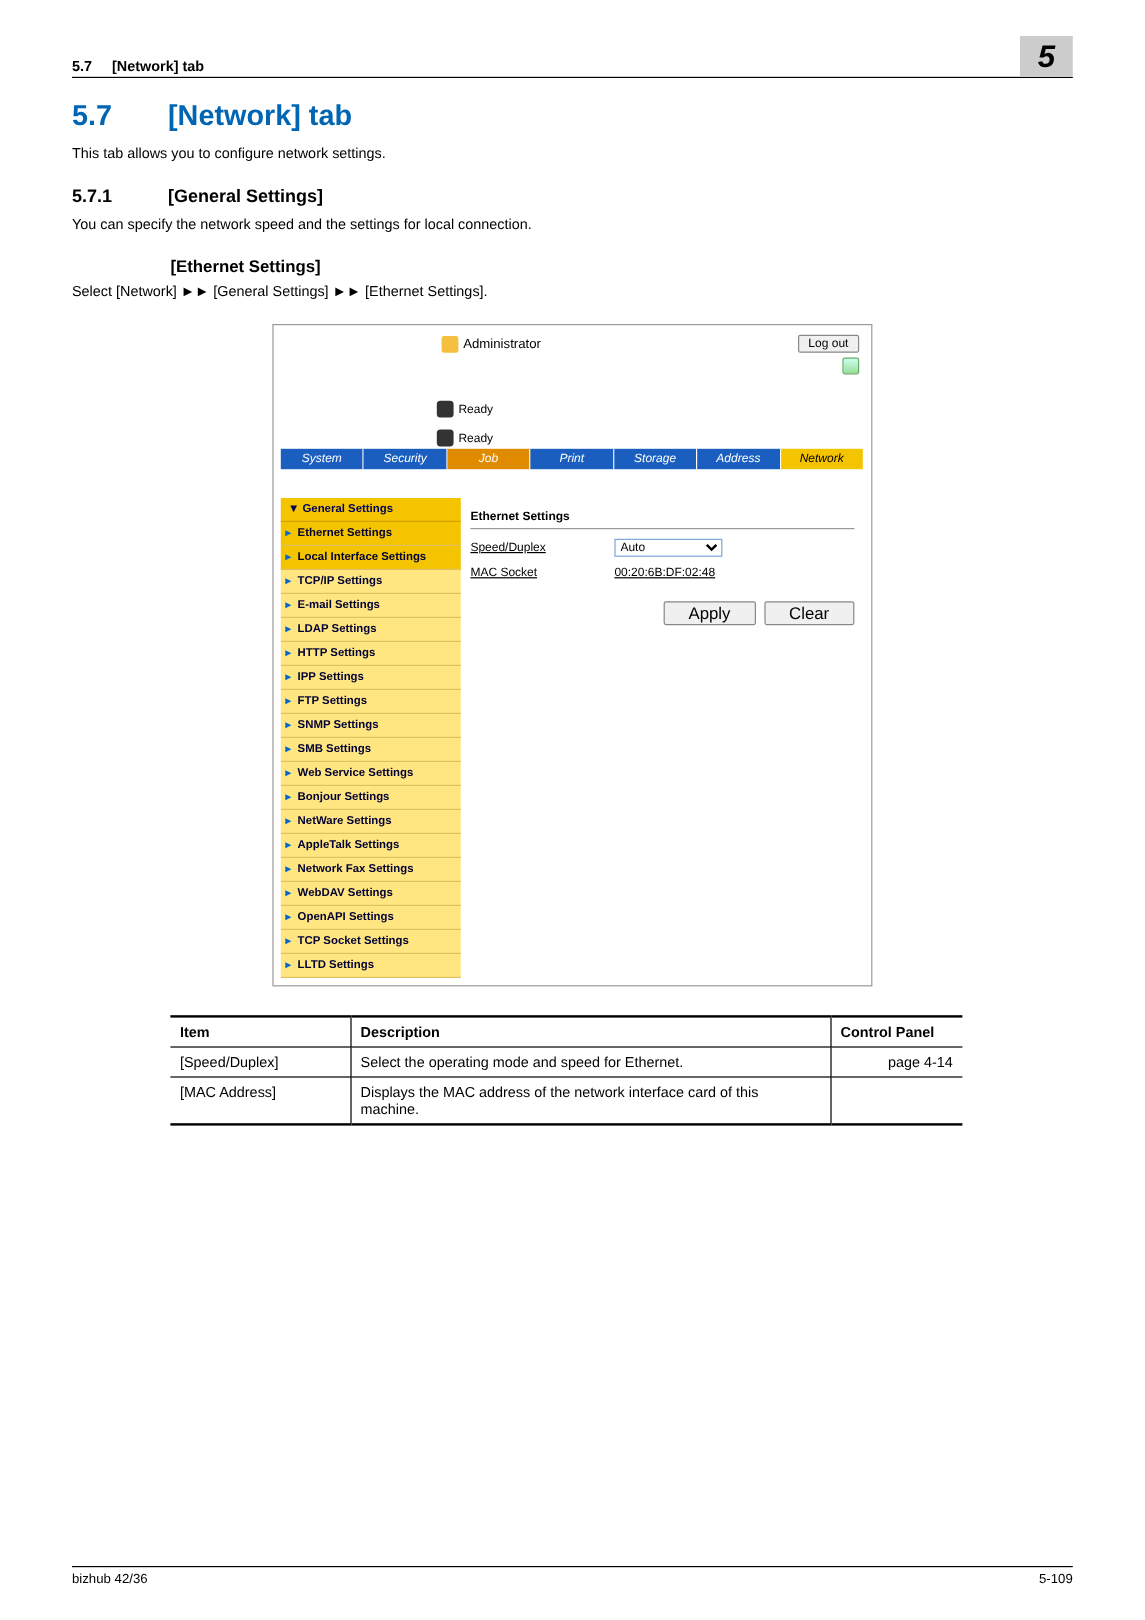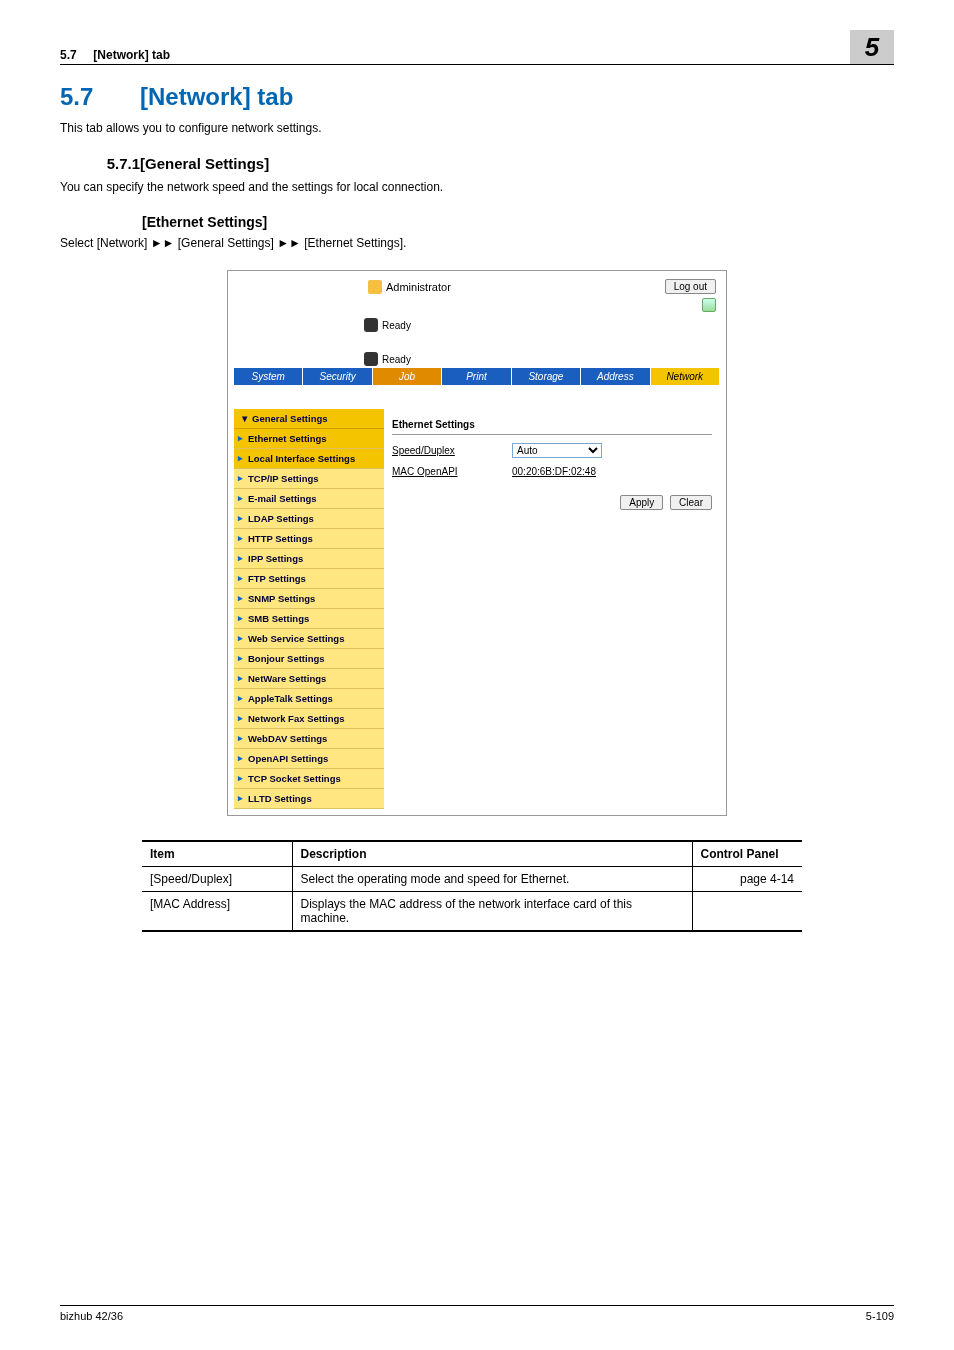--- a/index.html
+++ b/index.html
@@ -48,21 +48,21 @@
     margin: 0 0 10px 0;
   }
   .sec-num { display: inline-block; width: 80px; }
   .body-indent { margin-left: 82px; }
   .para { font-size: 12px; margin: 0 0 20px 0; }
   h2.subsection {
     font-size: 15px;
     font-weight: bold;
     margin: 20px 0 8px 0;
   }
-  .sub-num { display: inline-block; width: 80px; text-align: right; }
+  .sub-num { display: inline-block; width: 80px; }
   h3.subsub {
     font-size: 14px;
     font-weight: bold;
     margin: 18px 0 6px 82px;
   }
   .arrows { font-family: sans-serif; }
 
   
   .shot-wrap {
     margin: 14px auto 24px auto;
@@ -99,22 +99,22 @@
   .refresh-ico {
     width: 14px; height: 14px; border: 1px solid #6a6;
     display:inline-block; margin-left:auto;
     background: linear-gradient(#cfe,#9d9);
     border-radius:2px;
   }
   .ready-block {
     margin-left: 130px;
     display: flex;
     flex-direction: column;
-    gap: 20px;
-    margin-top: 4px;
+    gap: 10px;
+    margin-top: 20px;
   }
   .ready-row {
     display: flex; align-items: center; gap: 4px; font-size: 10px;
   }
   .rico { width:14px;height:14px;background:#333;border-radius:3px;display:inline-block;}
   .tabs-row {
     display: flex;
     margin-top: 2px;
     font-style: italic;
   }
@@ -191,22 +191,22 @@
     background: #fff;
   }
   .mac { font-size: 10px; }
   .btn-row {
     text-align: right;
     margin-top: 18px;
   }
   .small-btn {
     border: 1px solid #888;
     background: #f0f0f0;
-    font-size: 10px;
-    padding: 1px 8px;
+    font-size: 14px;
+    padding: 1px 20px;
     border-radius: 2px;
     margin-left: 4px;
   }
 
   
   table.desc {
     border-collapse: collapse;
     width: 660px;
     margin-left: 82px;
     font-size: 12px;
@@ -331,21 +331,21 @@
         <div class="pane-title">Ethernet Settings</div>
         <div class="form-row">
           <div class="form-label">Speed/Duplex</div>
           <div class="form-val">
             <select>
               <option selected="">Auto</option>
             </select>
           </div>
         </div>
         <div class="form-row">
-          <div class="form-label">MAC OpenAPI</div>
+          <div class="form-label">MAC Socket</div>
           <div class="mac">00:20:6B:DF:02:48</div>
         </div>
         <div class="btn-row">
           <button class="small-btn">Apply</button>
           <button class="small-btn">Clear</button>
         </div>
       </div>
     </div>
   </div>
 

